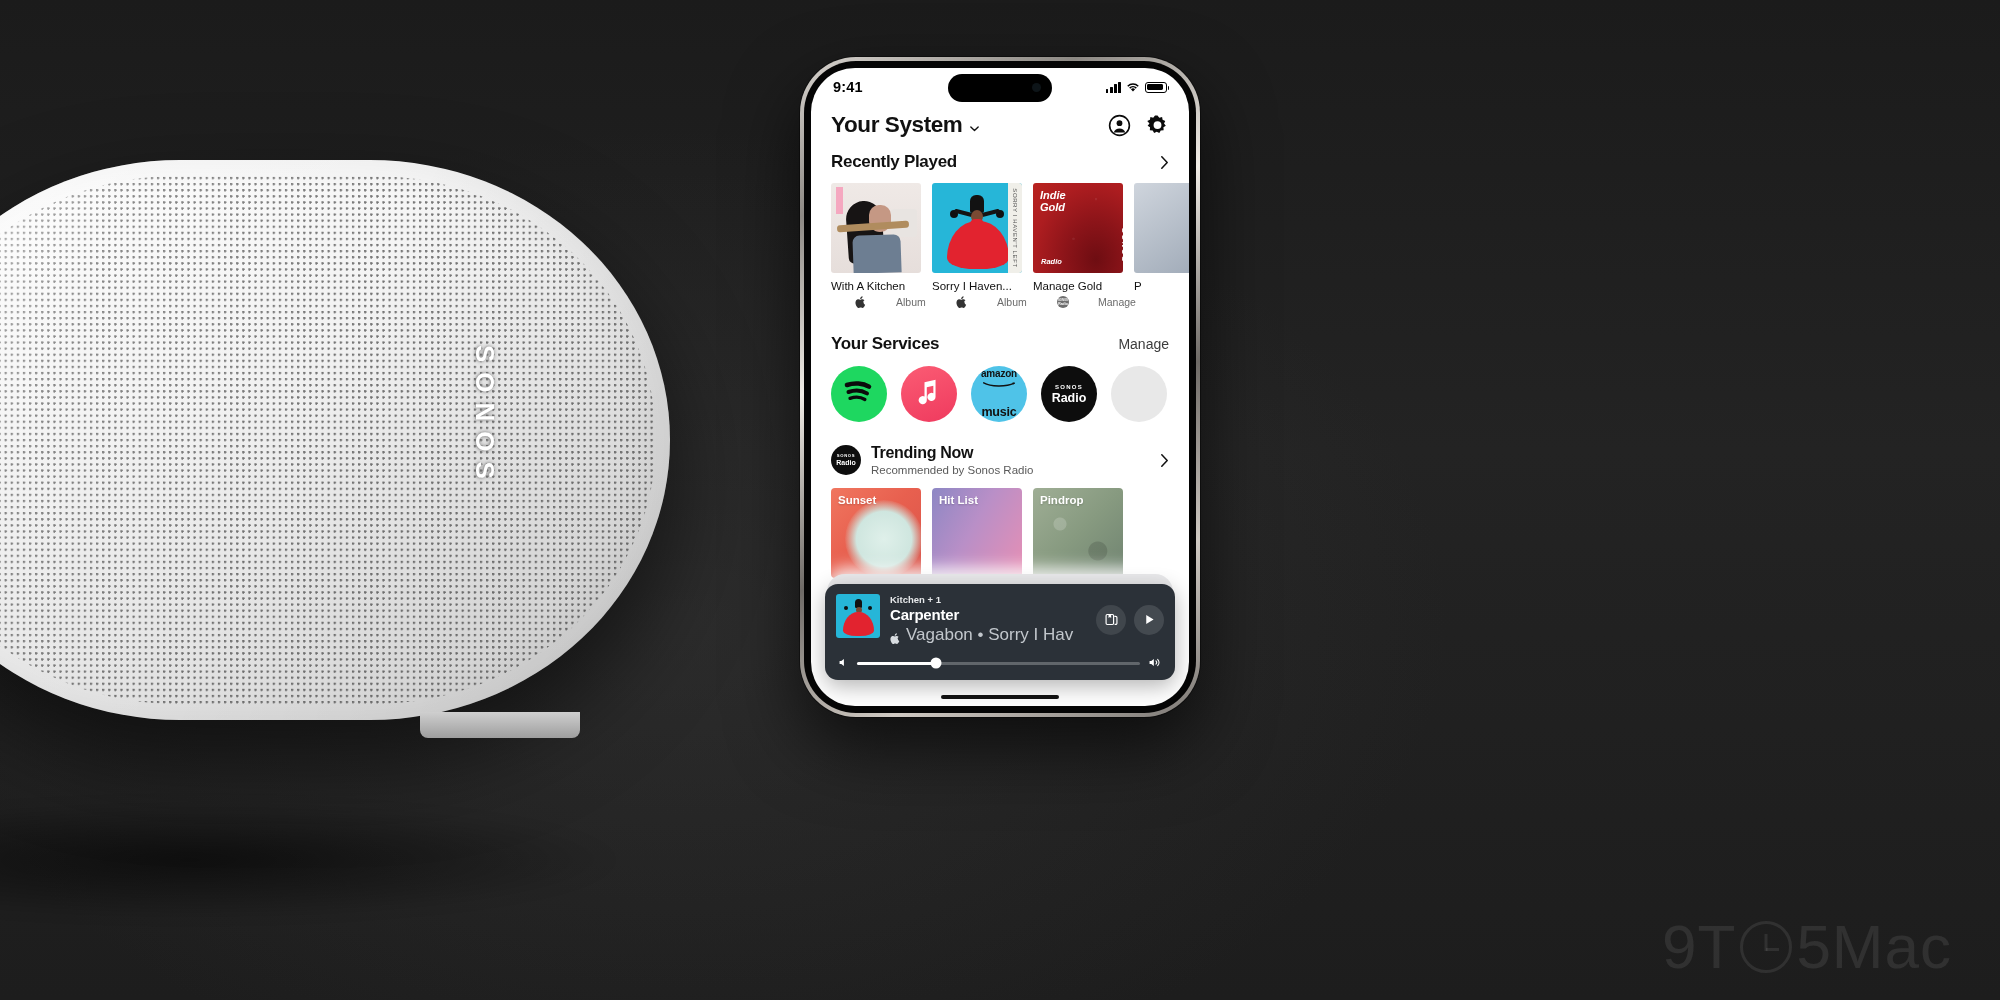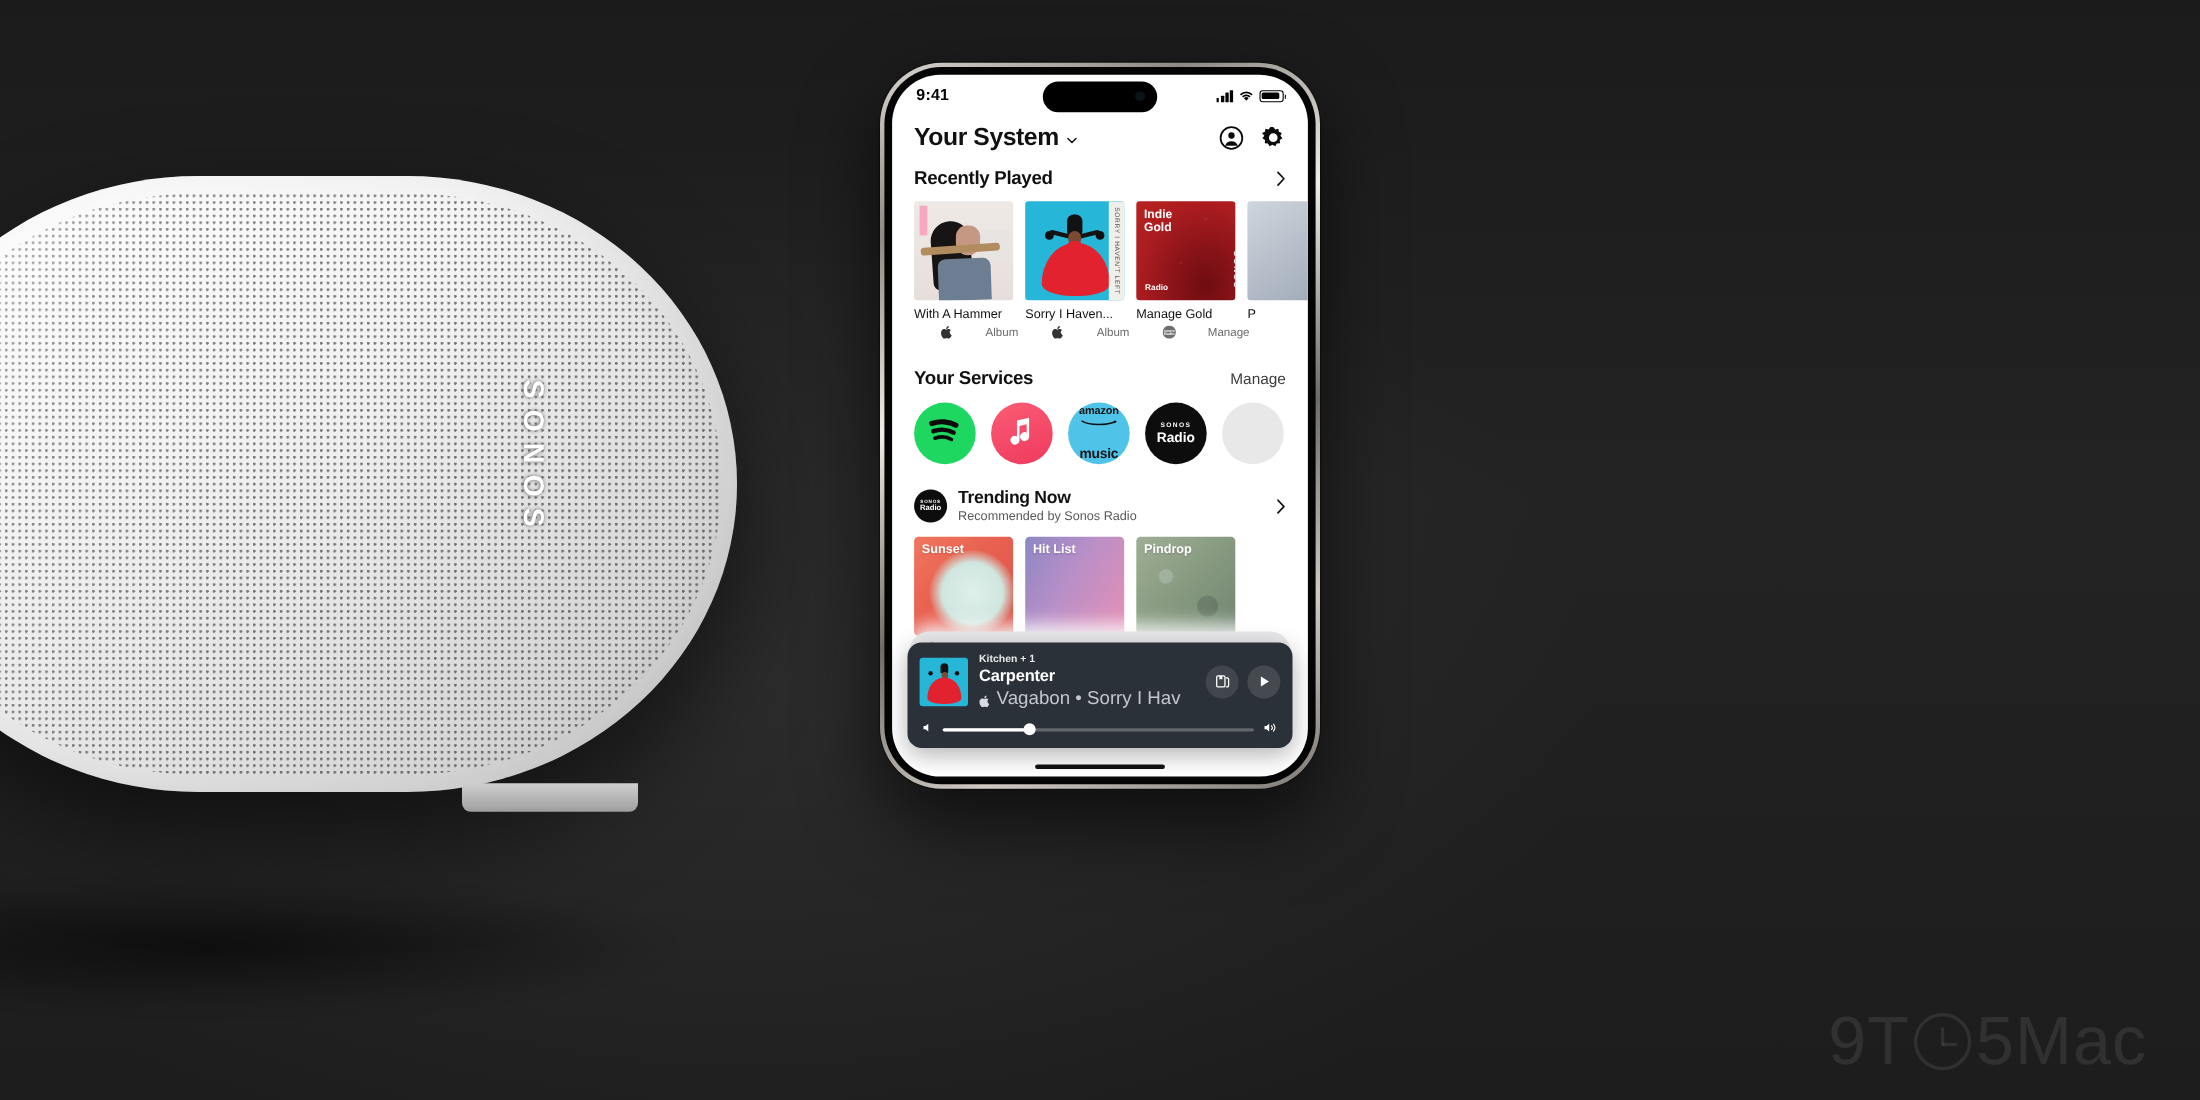--- a/index.html
+++ b/index.html
@@ -163,21 +163,21 @@
   .art2 .hat { position:absolute; left:38px; top:12px; width:14px; height:18px; background:#121212; border-radius:6px 6px 2px 2px; }
   .art2 .head { position:absolute; left:39px; top:27px; width:12px; height:13px; background:#7a4a33; border-radius:50%; }
   .art2 .arm1 { position:absolute; left:22px; top:28px; width:20px; height:4px; background:#141414; border-radius:2px; transform:rotate(14deg); }
   .art2 .arm2 { position:absolute; left:48px; top:28px; width:20px; height:4px; background:#141414; border-radius:2px; transform:rotate(-14deg); }
   .art2 .pom1 { position:absolute; left:18px; top:27px; width:8px; height:8px; background:#101010; border-radius:50%; }
   .art2 .pom2 { position:absolute; left:64px; top:27px; width:8px; height:8px; background:#101010; border-radius:50%; }
   .art2 .dress { position:absolute; left:15px; top:38px; width:62px; height:48px; background:#e2232f; border-radius:50% 50% 46% 46% / 80% 80% 24% 24%; }
   .art2 .bodice { position:absolute; left:38px; top:36px; width:14px; height:22px; background:#e2232f; border-radius:5px; }
 
   
-  .art3 { background:radial-gradient(ellipse at 70% 85%, #6e0d12 0%, #8c1419 35%, #ad1d20 70%, #b9231f 100%); }
+  .art3 { background:radial-gradient(ellipse at 70% 85%, #6e0d12 0%, #8c1419 35%, #ad1d20 70%, #b9231f 100%);font-style:italic; }
   .art3 .t { position:absolute; left:7px; top:6px; font-size:11px; font-weight:700; line-height:1.12; color:#fff; }
   .art3 .r { position:absolute; left:8px; bottom:7px; font-size:7.5px; font-weight:700; color:#fff; }
   .art3 .s { position:absolute; right:3px; bottom:10px; transform:rotate(90deg); transform-origin:right bottom; font-size:7.5px; font-weight:700; letter-spacing:1.6px; color:#fff; }
   .art3 .sp { position:absolute; inset:0; background-image:radial-gradient(circle at 20% 30%, rgba(255,255,255,.08) 1px, transparent 1.5px), radial-gradient(circle at 70% 18%, rgba(255,255,255,.07) 1px, transparent 1.5px), radial-gradient(circle at 45% 62%, rgba(255,255,255,.06) 1px, transparent 1.5px); }
 
   
   .art4 { background:linear-gradient(145deg,#cfd5dd,#9aa5b3); }
 
   
   .svc-row { display:flex; gap:14px; margin-top:12px; }
@@ -218,21 +218,21 @@
     box-shadow:0 -6px 16px rgba(255,255,255,.9);
   }
   .search-ph { font-size:14px; color:#6e6e73; }
 
   
   .npbar {
     position:absolute; left:14px; right:14px; bottom:26px;
     background:#2b3138; border-radius:13px; padding:10px 11px 8px;
     box-shadow:0 6px 22px rgba(0,0,0,.30);
   }
-  .np-top { display:flex; align-items:center; gap:10px; }
+  .np-top { display:flex; gap:10px; }
   .np-art { width:44px; height:44px; flex:0 0 44px; border-radius:3px; overflow:hidden; position:relative; }
   .np-info { flex:1 1 auto; min-width:0; }
   .np-room { font-size:9.5px; font-weight:700; color:#e7e9eb; }
   .np-track { font-size:15px; font-weight:600; color:#fff; margin-top:1px; letter-spacing:-.2px; }
   .np-sub { display:flex; align-items:center; gap:5px; margin-top:2px; white-space:nowrap; overflow:hidden; }
   .np-sub em { font-style:normal; font-size:17px; color:#c2c7cc; }
   .np-btns { display:flex; align-items:center; gap:8px; }
   .np-btn { width:30px; height:30px; border-radius:50%; background:rgba(255,255,255,.10); display:flex; align-items:center; justify-content:center; cursor:pointer; }
   .np-vol { display:flex; align-items:center; gap:8px; margin-top:9px; padding:0 2px; }
   .vtrack { flex:1 1 auto; height:3px; border-radius:2px; background:rgba(255,255,255,.26); position:relative; }
@@ -334,21 +334,21 @@
 
         <div class="rp-card">
           <div class="rp-art art1">
             <div class="stripe"></div>
               <div class="wall"></div>
               <div class="hair"></div>
             <div class="face"></div>
               <div class="coat"></div>
               <div class="stick"></div>
           </div>
-          <div class="rp-name">With A Hammer</div>
+          <div class="rp-name">With A Kitchen</div>
           <div class="rp-meta">
             <span class="badge">
               <svg viewBox="0 0 14 14" width="12" height="12">
                   <path d="M9.6 7.4c0-1.6 1.3-2.4 1.4-2.4-.8-1.1-2-1.3-2.4-1.3-1-.1-2 .6-2.5.6s-1.3-.6-2.2-.6c-1.1 0-2.2.7-2.8 1.7-1.2 2.1-.3 5.2.9 6.9.6.8 1.3 1.8 2.2 1.7.9 0 1.2-.6 2.3-.6s1.4.6 2.3.5c.9 0 1.5-.8 2.1-1.7.7-1 .9-1.9.9-2-.1 0-1.8-.7-1.8-2.8zM8.1 2.6c.5-.6.8-1.4.7-2.3-.7 0-1.6.5-2.1 1.1-.4.5-.8 1.4-.7 2.2.8.1 1.6-.4 2.1-1z" fill="#333"></path>
                 </svg>
             </span>
             <span>Album</span>
           </div>
         </div>
 

